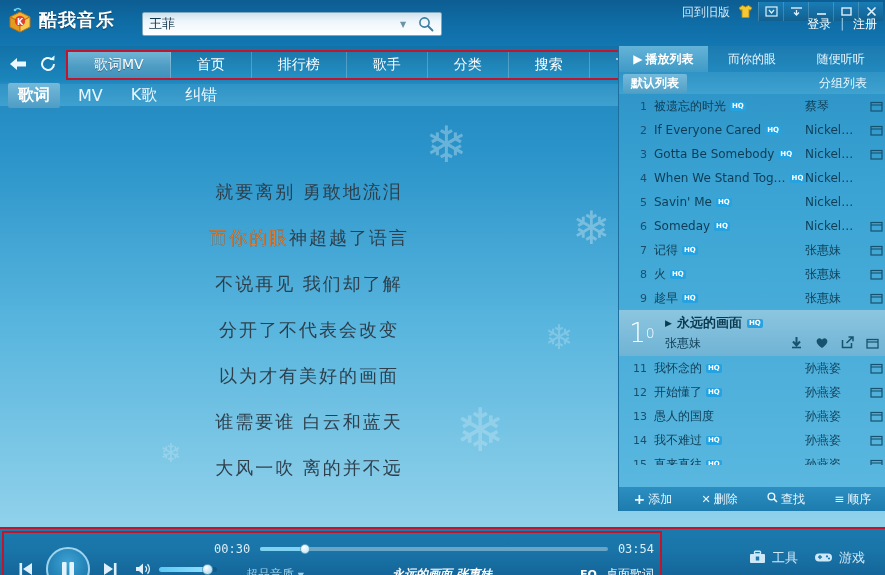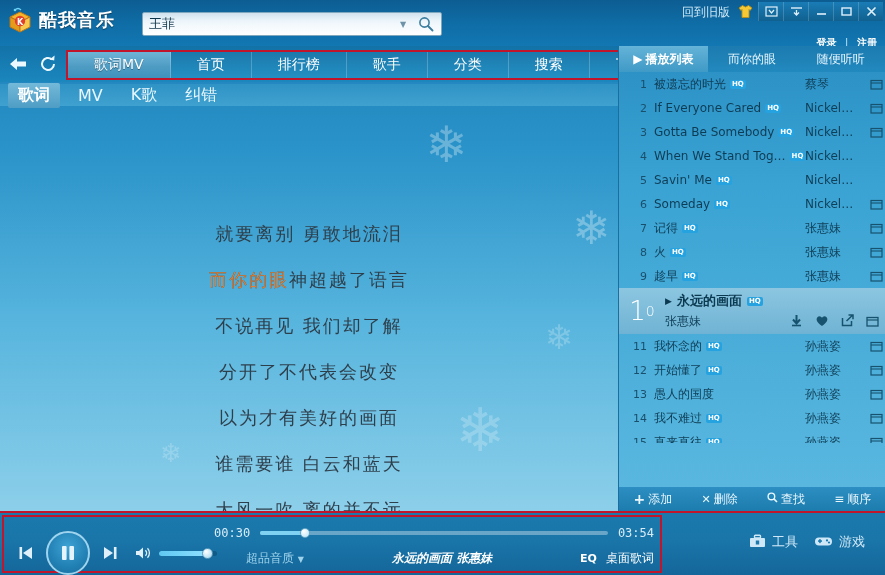--- a/index.html
+++ b/index.html
@@ -53,21 +53,21 @@
     position:absolute; right:155px; top:4px; color:#cfe9f7; font-size:12px; cursor:pointer;
   }
   #winbtns { position:absolute; right:2px; top:2px; display:flex; height:19px; }
   .winbtn {
     width:25px; height:19px; display:flex; align-items:center; justify-content:center;
     border-left:1px solid rgba(255,255,255,.18);
     color:#d7edfa; font-size:11px; cursor:pointer;
     background: linear-gradient(180deg,#1a7cb6,#10618f);
   }
   .winbtn.skin { background:transparent; border-left:none; }
-  #account { position:absolute; right:8px; top:36px; color:#ffffff; font-size:10px;font-weight:bold; }
+  #account { position:absolute; right:8px; top:16px; color:#ffffff; font-size:12px; }
   #account span { cursor:pointer; }
   #account .sep { color:#9fd2ec; margin:0 5px; cursor:default; }
 
   
   #navbar {
     position:absolute; left:0; top:46px; width:618px; height:36px;
     background: linear-gradient(180deg,#1272a8 0%, #1b87bd 100%);
   }
   #navbtns { position:absolute; left:6px; top:52px; display:flex; gap:6px; align-items:center; }
   .navicon { width:24px; height:24px; display:flex; align-items:center; justify-content:center;
@@ -98,21 +98,21 @@
   .subtab { font-size:16px; color:#e8f7ff; cursor:pointer; padding:2px 10px; margin-left:8px; }
   .subtab.active {
     background: linear-gradient(180deg,#74b9d9,#4e9dc5);
     color:#ffffff; border-radius:2px; font-weight:bold;
   }
 
   
   #lyrics {
     position:absolute; left:0; top:106px; width:618px; height:465px;
     display:flex; flex-direction:column; align-items:center;
-    padding-top:116px; gap:22px; overflow:hidden;
+    padding-top:74px; gap:22px; overflow:hidden;
   }
   .lyric {
     font-size:18px; color:#2e3f4c; letter-spacing:2px; white-space:nowrap;
     font-family:"DejaVu Sans","Liberation Sans",sans-serif;
   }
   .lyric.cur { position:relative; color:#2e3f4c; }
   .lyric.cur .hl {
     position:absolute; left:0; top:0; white-space:nowrap; overflow:hidden;
     color:#e07f33;
   }
@@ -177,21 +177,21 @@
   #pl-toolbar {
     position:absolute; left:0; bottom:0; width:267px; height:24px;
     display:flex; align-items:center; justify-content:space-around;
     background: linear-gradient(180deg,#2c8ec2,#1d7cad);
     color:#e9f7ff; font-size:12px;
   }
   #pl-toolbar div { cursor:pointer; display:flex; align-items:center; gap:3px; }
 
   
   #playerbar {
-    position:absolute; left:0; bottom:0; width:885px; height:64px;
+    position:absolute; left:0; bottom:0; width:885px; height:48px;
     background: linear-gradient(180deg,#1b79ad 0%, #1a76a9 40%, #14669a 100%);
     border-top:2px solid #c0152b;
   }
   #player-left-box {
     position:absolute; left:2px; top:2px; width:660px; height:58px;
     border:2px solid #c0152b;
   }
   #transport { position:absolute; left:12px; top:14px; display:flex; align-items:center; gap:10px; }
   .tbtn { color:#dff0fb; cursor:pointer; display:flex; align-items:center; }
   #playbtn {
@@ -366,20 +366,24 @@
 
     <div id="pl-tabs">
       <div class="pl-tab active">
         <span>▶</span>
         <span>播放列表</span>
       </div>
       <div class="pl-tab">而你的眼</div>
       <div class="pl-tab">随便听听</div>
     </div>
 
+    <div id="pl-subbar">
+      <div class="pl-sub active">默认列表</div>
+      <div class="pl-sub">分组列表</div>
+    </div>
 
     <div id="pl-list">
 
       <div class="pl-row">
         <div class="pl-num">1</div>
         <div class="pl-title">
           <span>被遗忘的时光</span>
           <span class="hq">HQ</span>
         </div>
         <div class="pl-artist">蔡琴</div>

